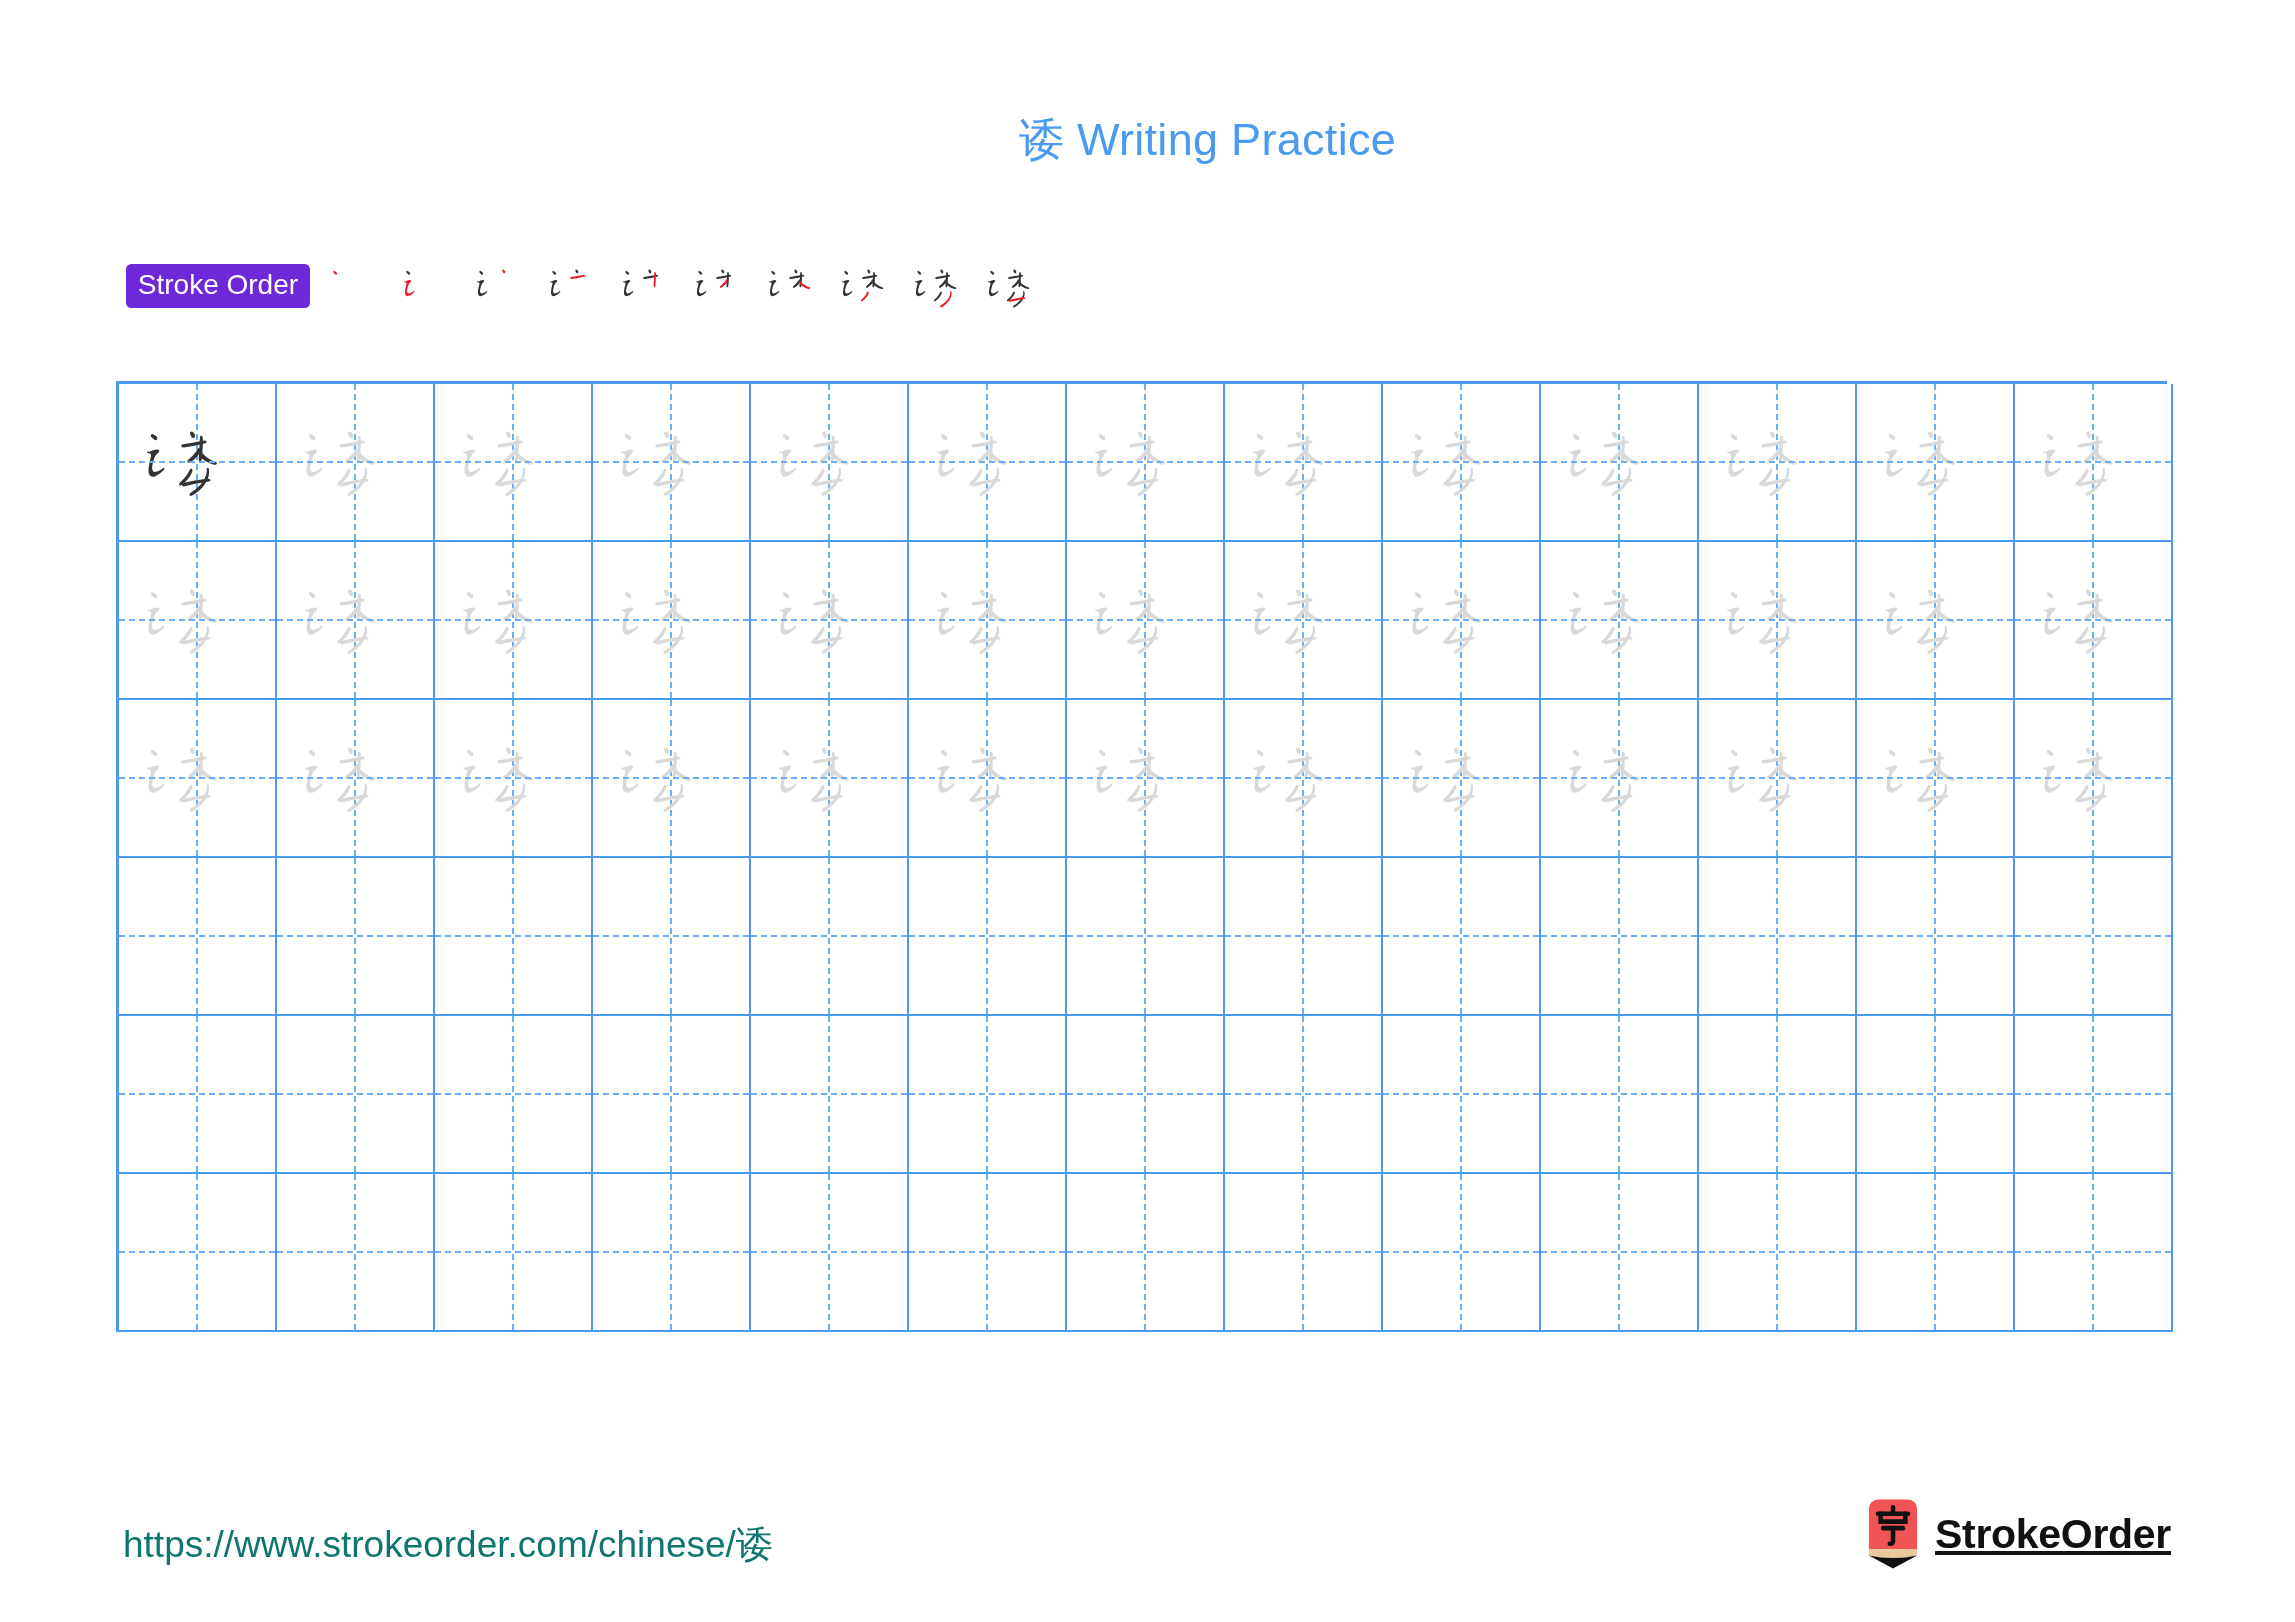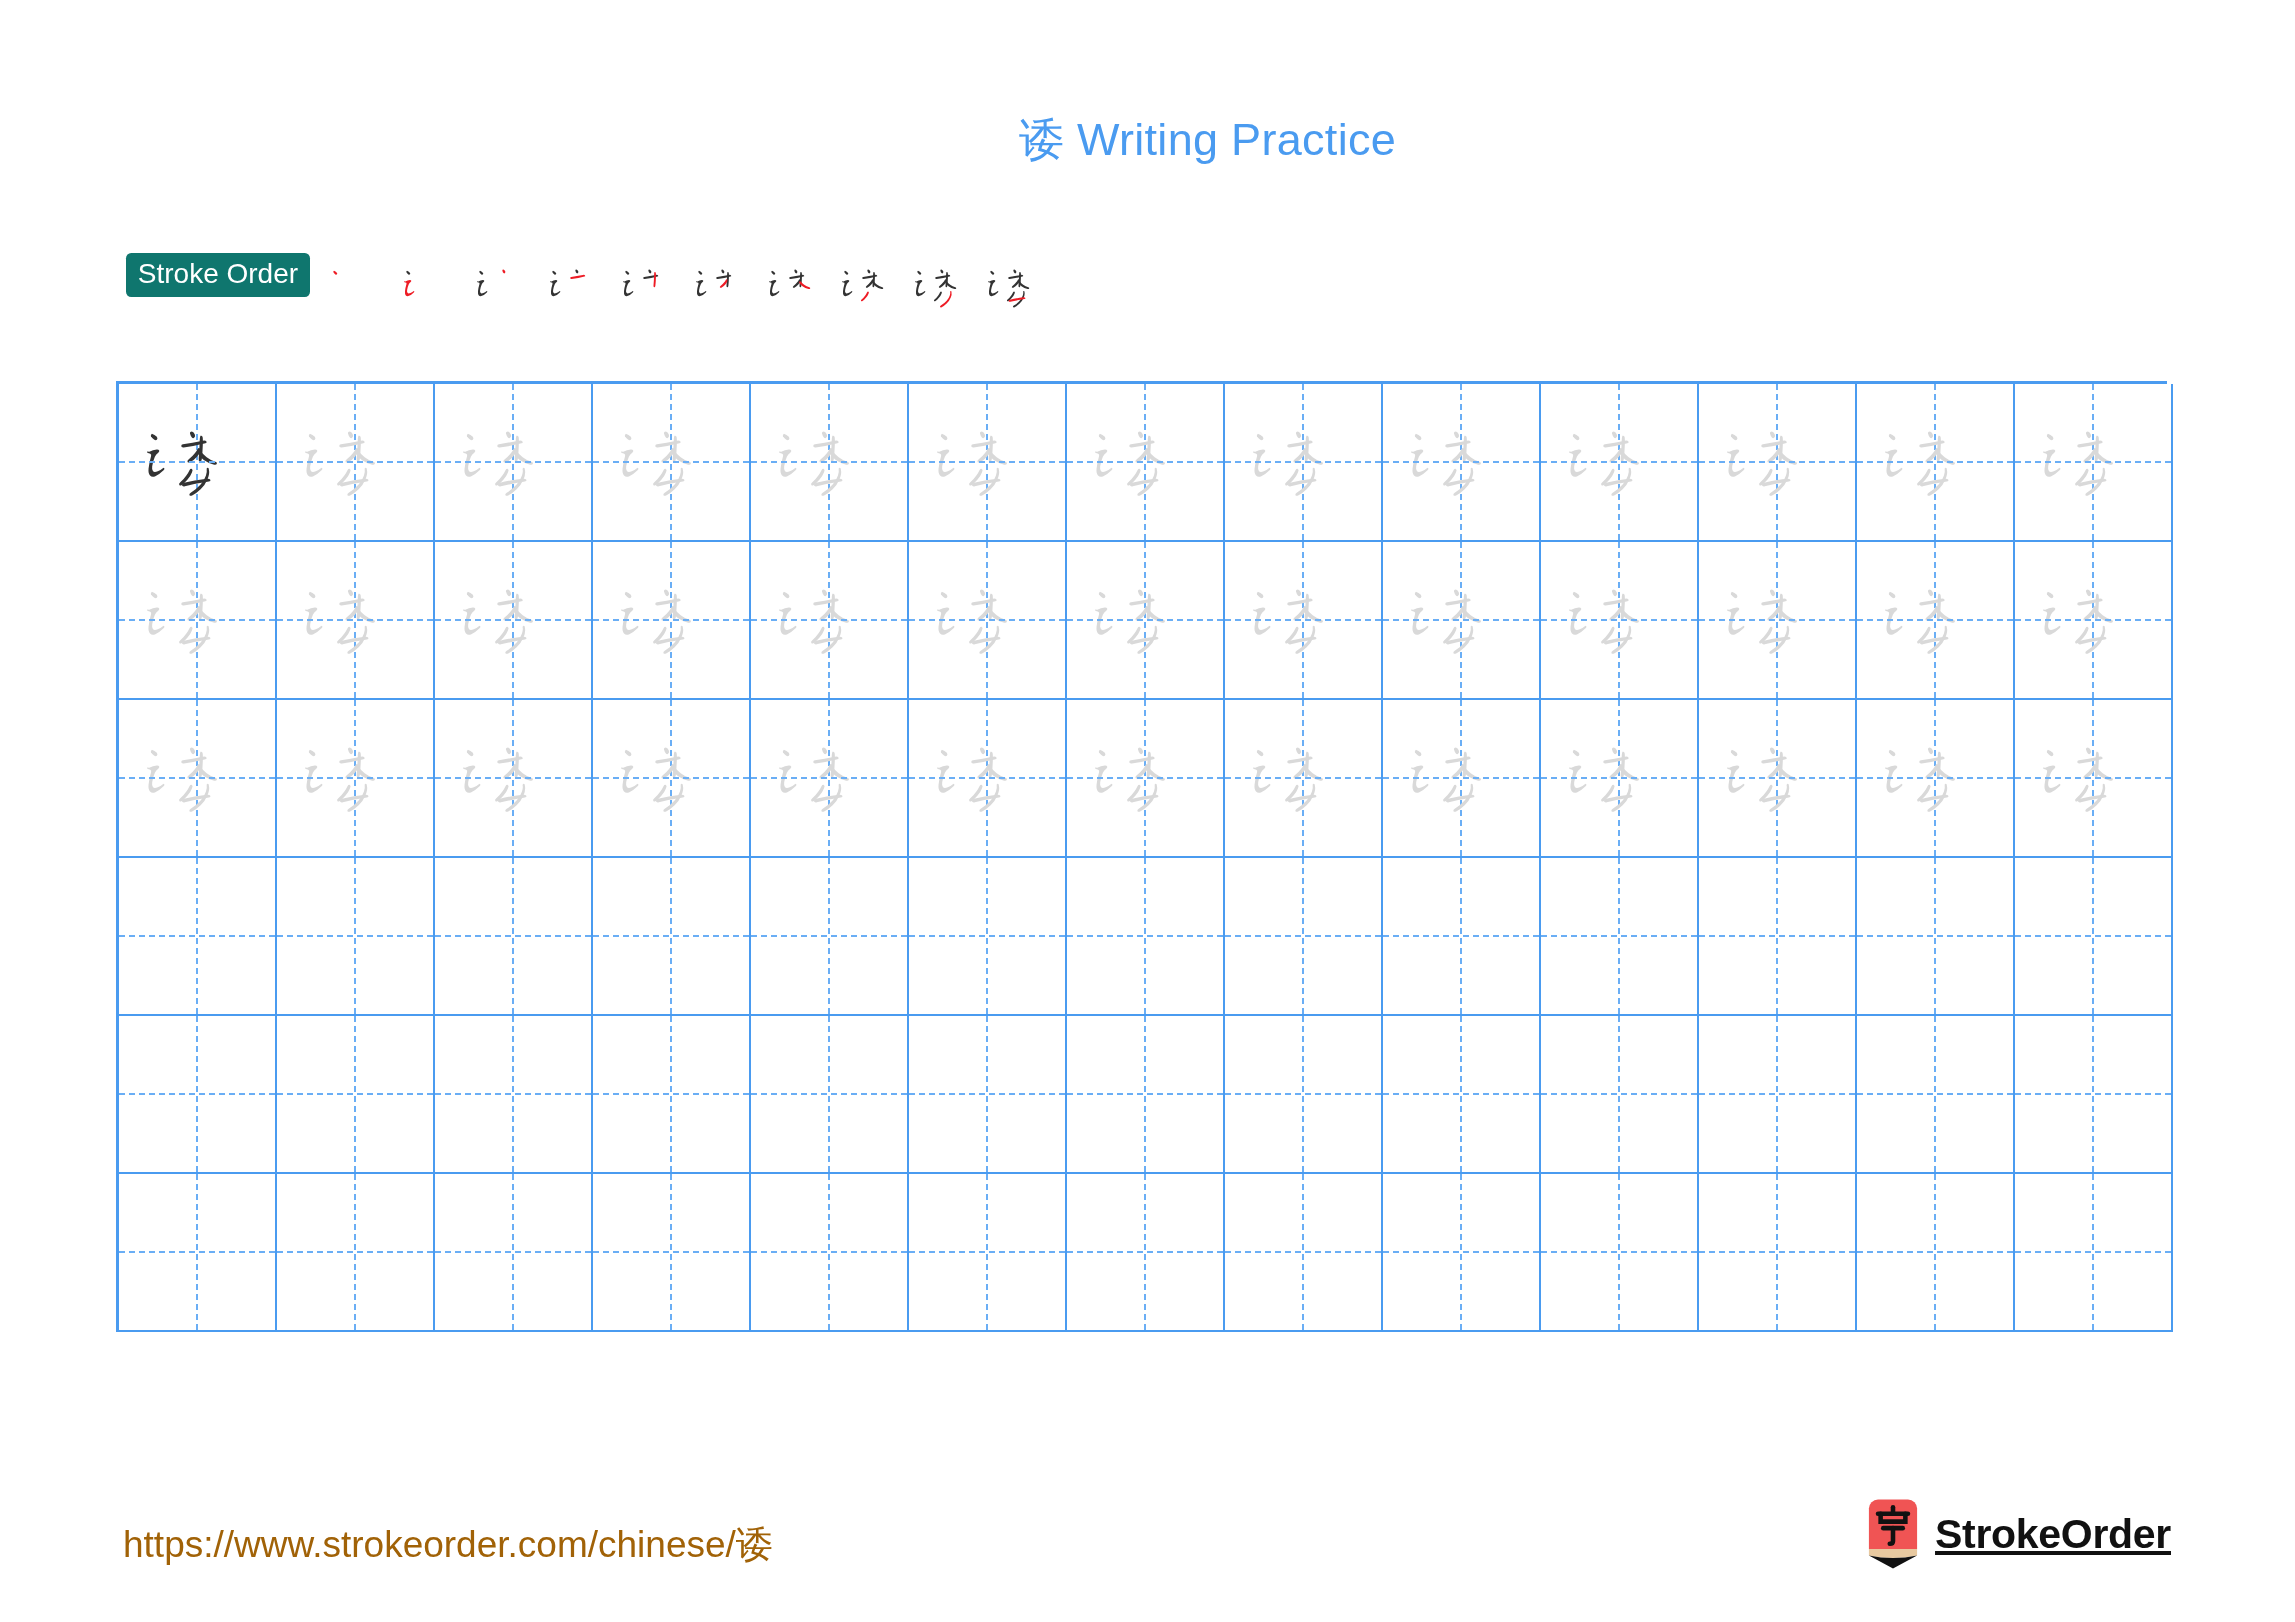--- a/index.html
+++ b/index.html
@@ -31,29 +31,29 @@
   
   #stroke-order-row {
     position: absolute;
     top: 251px;
     left: 126px;
     display: flex;
     align-items: flex-start;
   }
 
   #stroke-order-badge {
-    background: #0f766e;
+    background: #6d28d9;
     color: #ffffff;
     font-size: 28px;
     font-weight: 400;
     padding: 6.5px 11.8px 9.2px 11.8px;
     border-radius: 5.2px;
     line-height: 1;
     white-space: nowrap;
-    margin-top: 2px;
+    margin-top: 13px;
   }
 
   #stroke-steps {
     display: flex;
     align-items: flex-start;
     margin-left: 14.4px;
   }
 
   .stroke-step {
     width: 73px;
@@ -129,21 +129,21 @@
 
   .char-dark  .cell-stroke { fill: #333333; }
   .char-light .cell-stroke { fill: #d9d9d9; }
 
   
   #footer-url {
     position: absolute;
     left: 123px;
     top: 1520px;
     font-size: 37px;
-    color: #a16207;
+    color: #0f766e;
     white-space: nowrap;
   }
 
   #brand-logo {
     position: absolute;
     right: 124px;
     top: 1498px;
     display: flex;
     align-items: center;
     gap: 14.4px;

